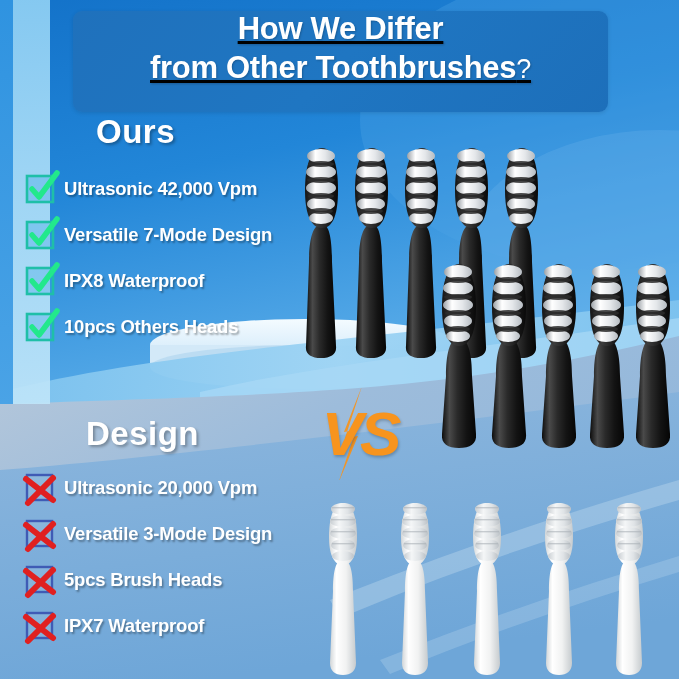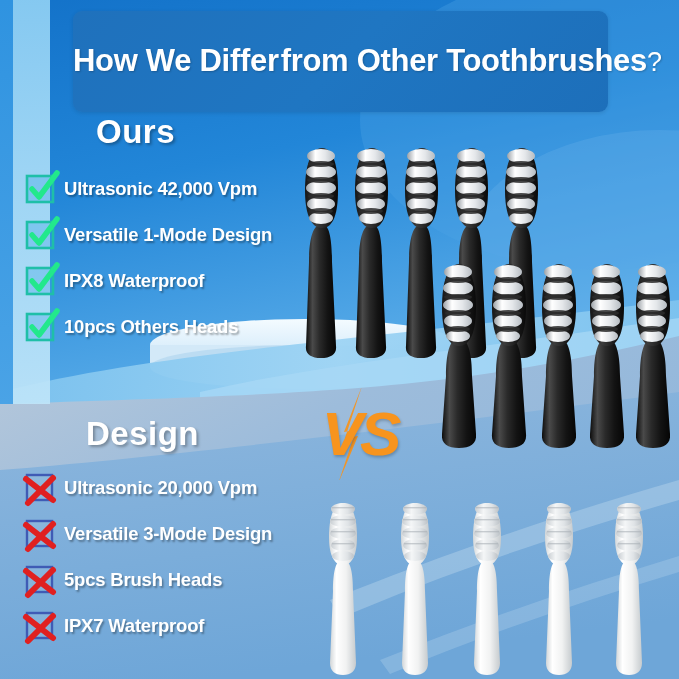--- a/index.html
+++ b/index.html
@@ -43,24 +43,25 @@
     width: 535px;
     height: 101px;
     background: linear-gradient(135deg, #1f71bc 0%, #1f76c2 50%, #1d6fba 100%);
     border-radius: 9px;
     box-shadow: 0 1px 4px rgba(0,0,0,.12);
   }
   .banner-inner {
     position: absolute;
     left: 0; top: 0; right: 0; bottom: 0;
     display: flex;
-    flex-direction: row;
+    flex-direction: column;
     align-items: center;
     justify-content: flex-start;
     gap: 2px;
+    text-decoration: underline;
   }
   .title-line {
     color: #ffffff;
     font-weight: bold;
     font-size: 31px;
     letter-spacing: -0.3px;
     line-height: 1.18;
     white-space: nowrap;
     text-shadow: 1px 1px 2px rgba(0,0,0,.22);
   }
@@ -550,21 +551,21 @@
       </span>
       <span class="feature-label">Ultrasonic 42,000 Vpm</span>
     </div>
     <div class="feature-row">
       <span class="mark-box">
         <svg width="38" height="38" viewBox="0 0 38 38">
           <rect x="4" y="6" width="26" height="26" fill="#2d9fe0" fill-opacity="0.30" stroke="#1FBFA8" stroke-width="2.6"></rect>
           <path d="M9,19 L16,27 L34,3" fill="none" stroke="#22E88C" stroke-width="5.5" stroke-linecap="round" stroke-linejoin="round"></path>
         </svg>
       </span>
-      <span class="feature-label">Versatile 1-Mode Design</span>
+      <span class="feature-label">Versatile 7-Mode Design</span>
     </div>
     <div class="feature-row">
       <span class="mark-box">
         <svg width="38" height="38" viewBox="0 0 38 38">
           <rect x="4" y="6" width="26" height="26" fill="#2d9fe0" fill-opacity="0.30" stroke="#1FBFA8" stroke-width="2.6"></rect>
           <path d="M9,19 L16,27 L34,3" fill="none" stroke="#22E88C" stroke-width="5.5" stroke-linecap="round" stroke-linejoin="round"></path>
         </svg>
       </span>
       <span class="feature-label">IPX8 Waterproof</span>
     </div>

